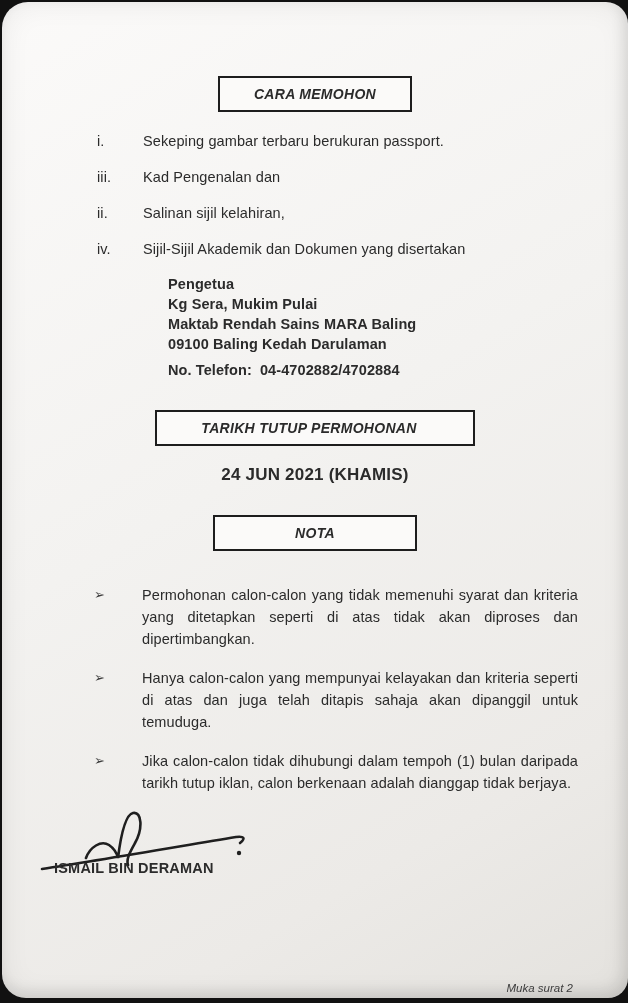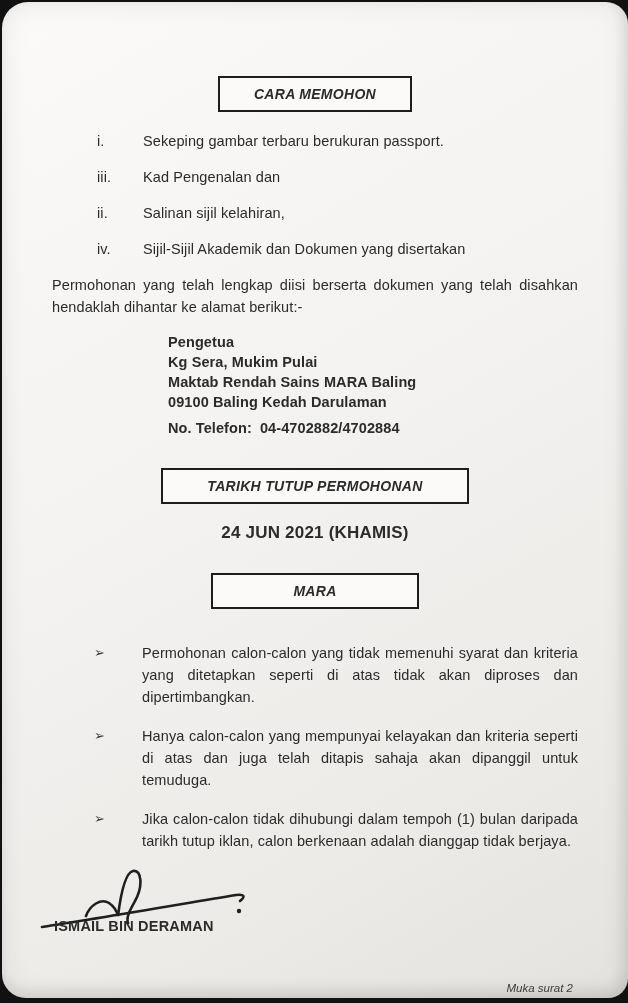--- a/index.html
+++ b/index.html
@@ -40,21 +40,21 @@
   .para { text-align: justify; }
   .para-intro { margin-top: 28px; }
   .emph { font-weight: bold; font-style: italic; }
   .doc-list { margin-top: 18px; }
   .doc-item { display: flex; margin-bottom: 14px; }
   .doc-num { width: 46px; margin-left: 45px; flex: none; }
   .para-submit { margin-top: 6px; }
   .address { margin-top: 14px; margin-left: 116px; font-weight: bold; line-height: 20px; }
   .address .phone-line { margin-top: 6px; }
   .phone-label { margin-right: 8px; }
-  .heading-tarikh { margin-top: 30px; padding-left: 44px; padding-right: 44px; }
+  .heading-tarikh { margin-top: 30px; padding-left: 44px; padding-right: 56px; }
   .closing-date { margin-top: 18px; text-align: center; font-weight: bold; font-size: 17px; letter-spacing: 0.2px; }
   .heading-nota { margin-top: 29px; padding-left: 80px; padding-right: 80px; }
   .nota-list { margin-top: 33px; }
   .nota-item { display: flex; margin-bottom: 17px; }
   .nota-bullet { width: 48px; margin-left: 42px; flex: none; font-size: 13px; color: #3a3a3a; }
   .nota-text { text-align: justify; }
   .sig-block { margin-top: 2px; margin-left: 2px; position: relative; }
   .sig-svg { display: block; margin-left: -14px; }
   .sig-name { font-weight: bold; margin-top: -16px; letter-spacing: 0.2px; }
   .page-footer {
@@ -88,35 +88,34 @@
       <div class="doc-item">
         <span class="doc-num">ii.</span>
         <span>Salinan sijil kelahiran,</span>
       </div>
       <div class="doc-item">
         <span class="doc-num">iv.</span>
         <span>Sijil-Sijil Akademik dan Dokumen yang disertakan</span>
       </div>
     </div>
 
-    <p class="para para-submit">Permohonan yang telah lengkap diisi berserta dokumen yang telah disahkan hendaklah dihantar ke alamat berikut:-</p>
 
     <div class="address">
       <div>Pengetua</div>
       <div>Kg Sera, Mukim Pulai</div>
       <div>Maktab Rendah Sains MARA Baling</div>
       <div>09100 Baling Kedah Darulaman</div>
       <div class="phone-line"><span class="phone-label">No. Telefon:</span><span>04-4702882/4702884</span></div>
     </div>
 
     <div class="box-heading heading-tarikh">TARIKH TUTUP PERMOHONAN</div>
 
     <div class="closing-date">24 JUN 2021 (KHAMIS)</div>
 
-    <div class="box-heading heading-nota">MARA</div>
+    <div class="box-heading heading-nota">NOTA</div>
 
     <div class="nota-list">
       <div class="nota-item">
         <span class="nota-bullet">➢</span>
         <span class="nota-text">Permohonan calon-calon yang tidak memenuhi syarat dan kriteria yang ditetapkan seperti di atas tidak akan diproses dan dipertimbangkan.</span>
       </div>
       <div class="nota-item">
         <span class="nota-bullet">➢</span>
         <span class="nota-text">Hanya calon-calon yang mempunyai kelayakan dan kriteria seperti di atas dan juga telah ditapis sahaja akan dipanggil untuk temuduga.</span>
       </div>

